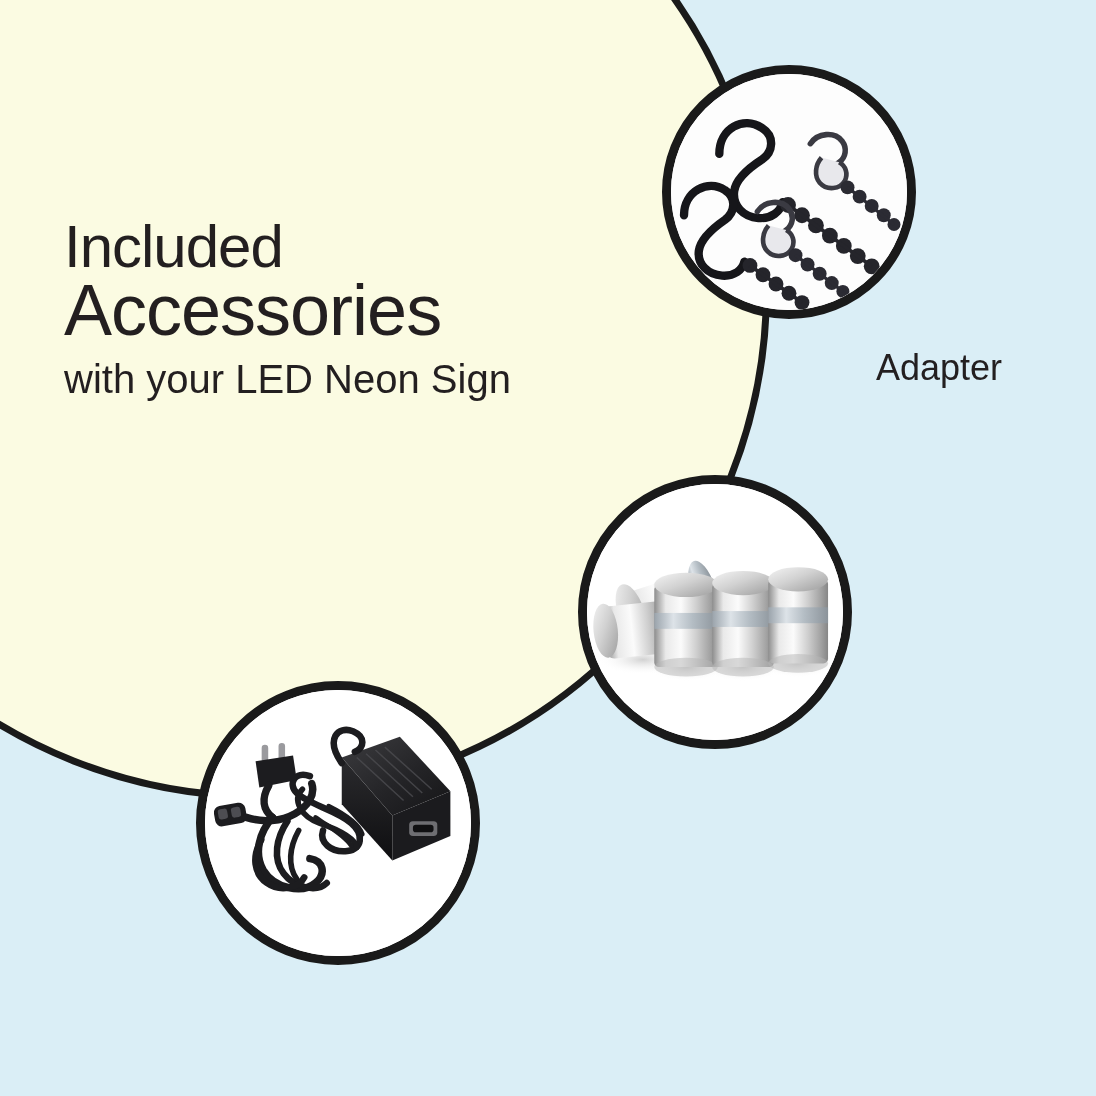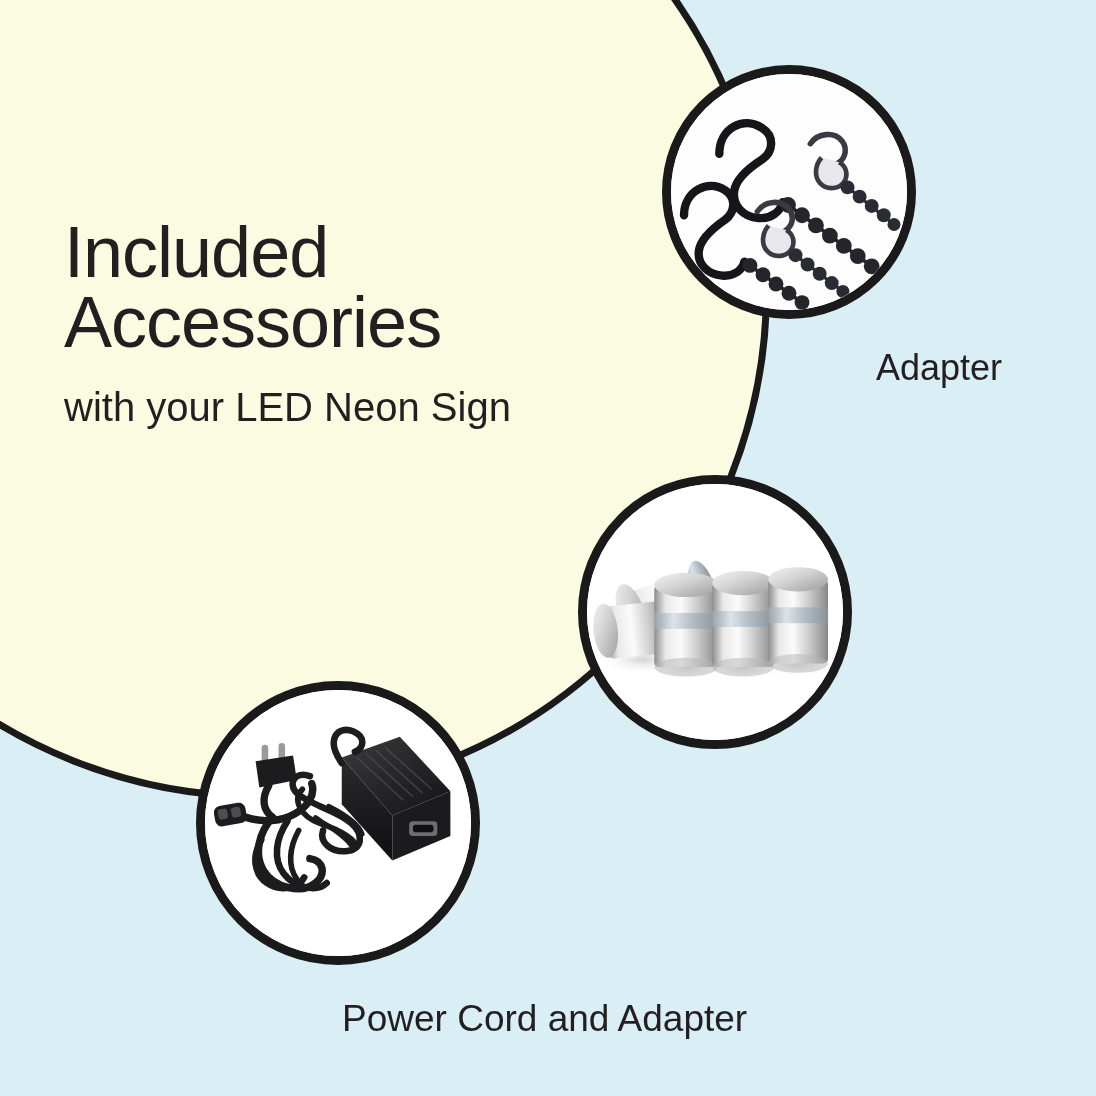--- a/index.html
+++ b/index.html
@@ -28,30 +28,30 @@
 
   
   .headline{
     position:absolute;
     left:64px; top:218px;
     width:660px;
     color:#231f20;
   }
   .headline .l1,.headline .l2{
     display:block;
-    font-size:72px;
+    font-size:60px;
     line-height:0.97;
     font-weight:400;
     letter-spacing:-1px;
     white-space:nowrap;
   }
   .headline .l2{ font-size:72px; }
   .headline .sub{
     display:block;
-    margin-top:28px;
+    margin-top:12px;
     font-size:40px;
     line-height:1.05;
     font-weight:400;
     color:#231f20;
     white-space:nowrap;
   }
 
   
   .bubble{
     position:absolute;
@@ -284,15 +284,14 @@
 
       <g fill="none" stroke="#1c1c1f" stroke-linecap="round">
         <path d="M44 136 C62 142 82 140 96 132 C110 124 118 112 114 100" stroke-width="8"></path>
         <path d="M72 136 C58 152 52 174 62 192 C74 212 104 218 118 206 C130 196 126 182 112 180" stroke-width="8"></path>
         <path d="M88 140 C76 158 72 180 84 196 C96 212 120 216 130 206" stroke-width="7"></path>
         <path d="M100 150 C90 168 88 188 98 202" stroke-width="6"></path>
         <path d="M60 160 C50 178 52 196 66 206 C80 216 100 212 106 200" stroke-width="7"></path>
       </g>
     </svg>
   </div>
-  <div class="caption" id="caption-power">Power Cord and Adapter</div>
 
 </div>
 
 </body></html>

